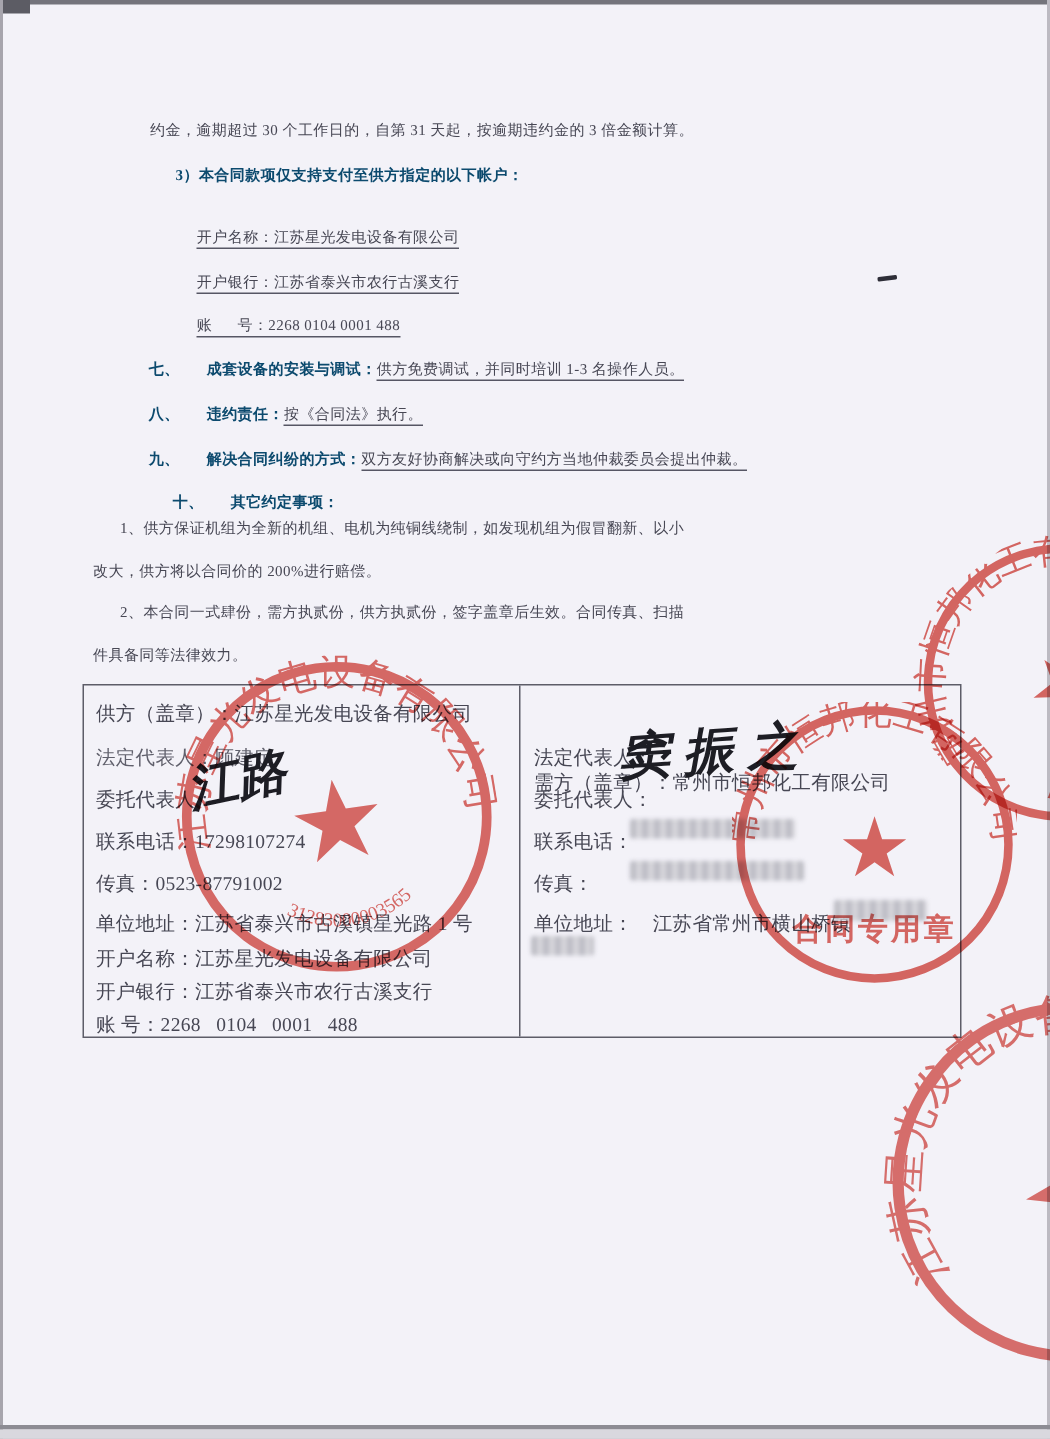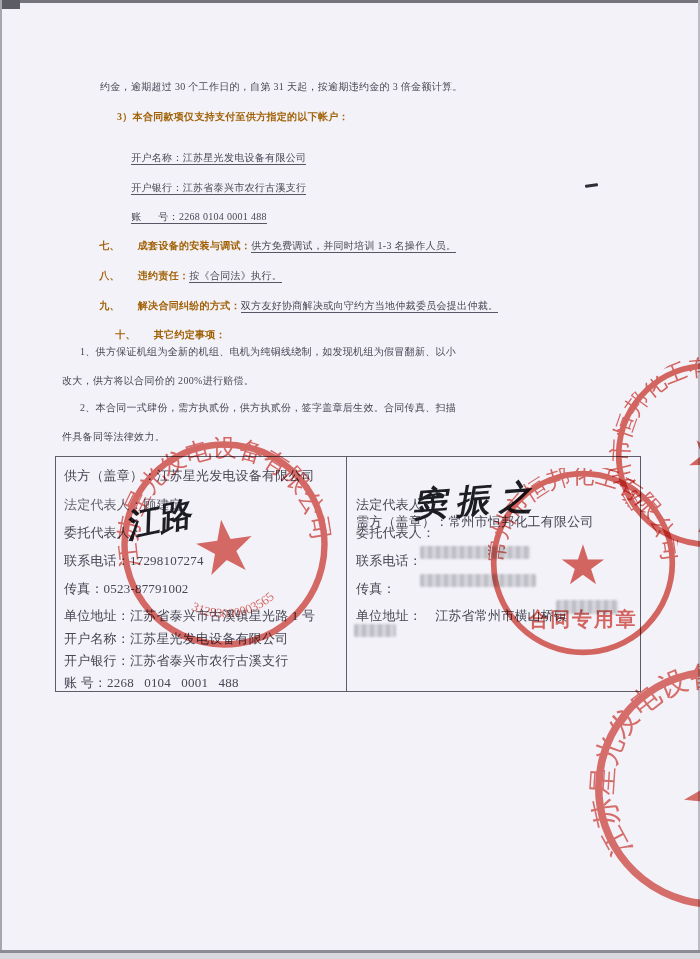--- a/index.html
+++ b/index.html
@@ -7,21 +7,21 @@
         font-family:"Liberation Serif","DejaVu Serif",serif;color:#474754;}
   
   .edge-top{position:absolute;left:0;top:0;width:700px;height:3px;background:#74747c;}
   .edge-top-tab{position:absolute;left:0;top:0;width:20px;height:9px;background:#5c5c64;}
   .edge-left{position:absolute;left:0;top:0;width:2px;height:959px;background:#a7a5ad;}
   .edge-right{position:absolute;right:0;top:0;width:2px;height:959px;background:#bcbac2;}
   .edge-bottom-line{position:absolute;left:0;top:950px;width:700px;height:3px;background:#8d8c94;}
   .edge-bottom{position:absolute;left:0;top:953px;width:700px;height:6px;background:#d9d8de;}
 
   .line{position:absolute;font-size:10px;white-space:pre;letter-spacing:0.3px;}
-  .b{font-weight:bold;color:#a16207;}
+  .b{font-weight:bold;color:#0c4a6e;}
   .u{border-bottom:1.2px solid #565664;padding-bottom:1px;}
   .tbl{position:absolute;left:55px;top:456px;width:586px;height:236px;
        border:1.2px solid #5d5d68;box-sizing:border-box;}
   .tbl-divider{position:absolute;left:290px;top:0;width:1.2px;height:100%;background:#5d5d68;}
   .cell-line{position:absolute;font-size:13px;white-space:pre;letter-spacing:0.2px;}
   .sig{position:absolute;font-family:"DejaVu Sans",sans-serif;font-style:italic;font-weight:600;
        color:#1d1d24;white-space:nowrap;}
   .redact{position:absolute;background:repeating-linear-gradient(90deg,#bdbdc5 0 4px,#d6d5db 4px 8px);
        filter:blur(1.3px);border-radius:2px;}
   .mark{position:absolute;background:#2e2e38;border-radius:1px;}

